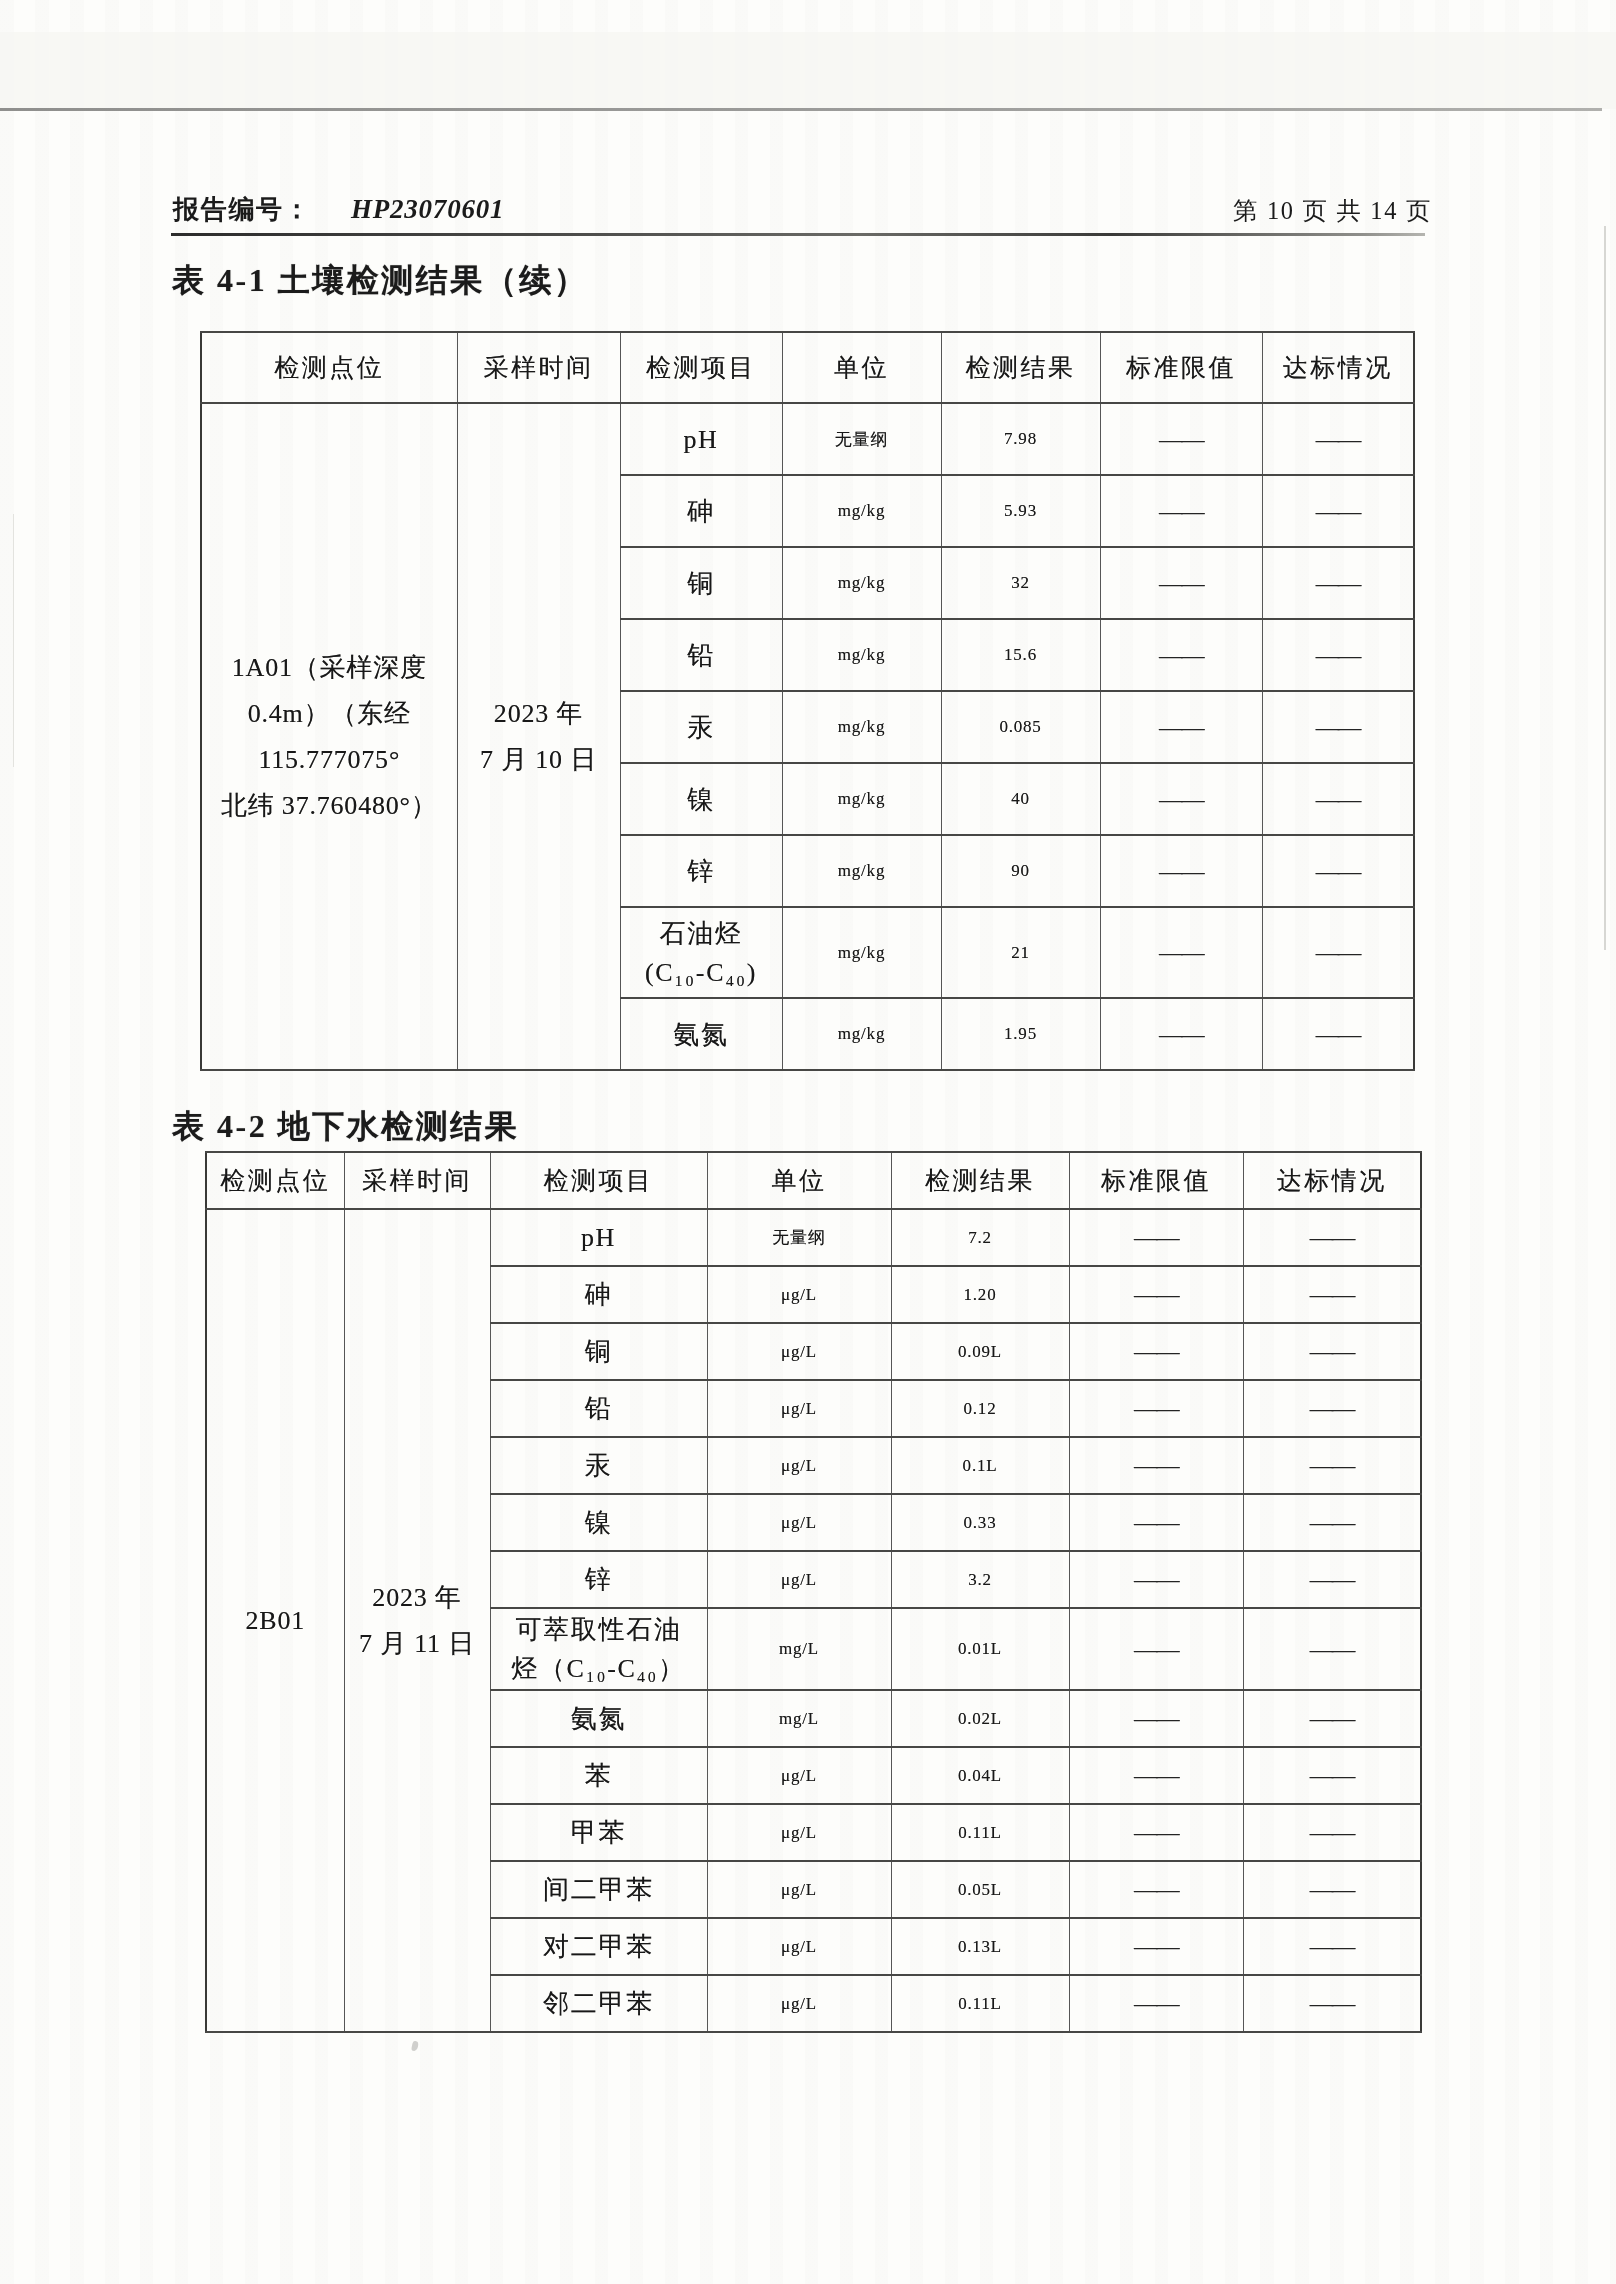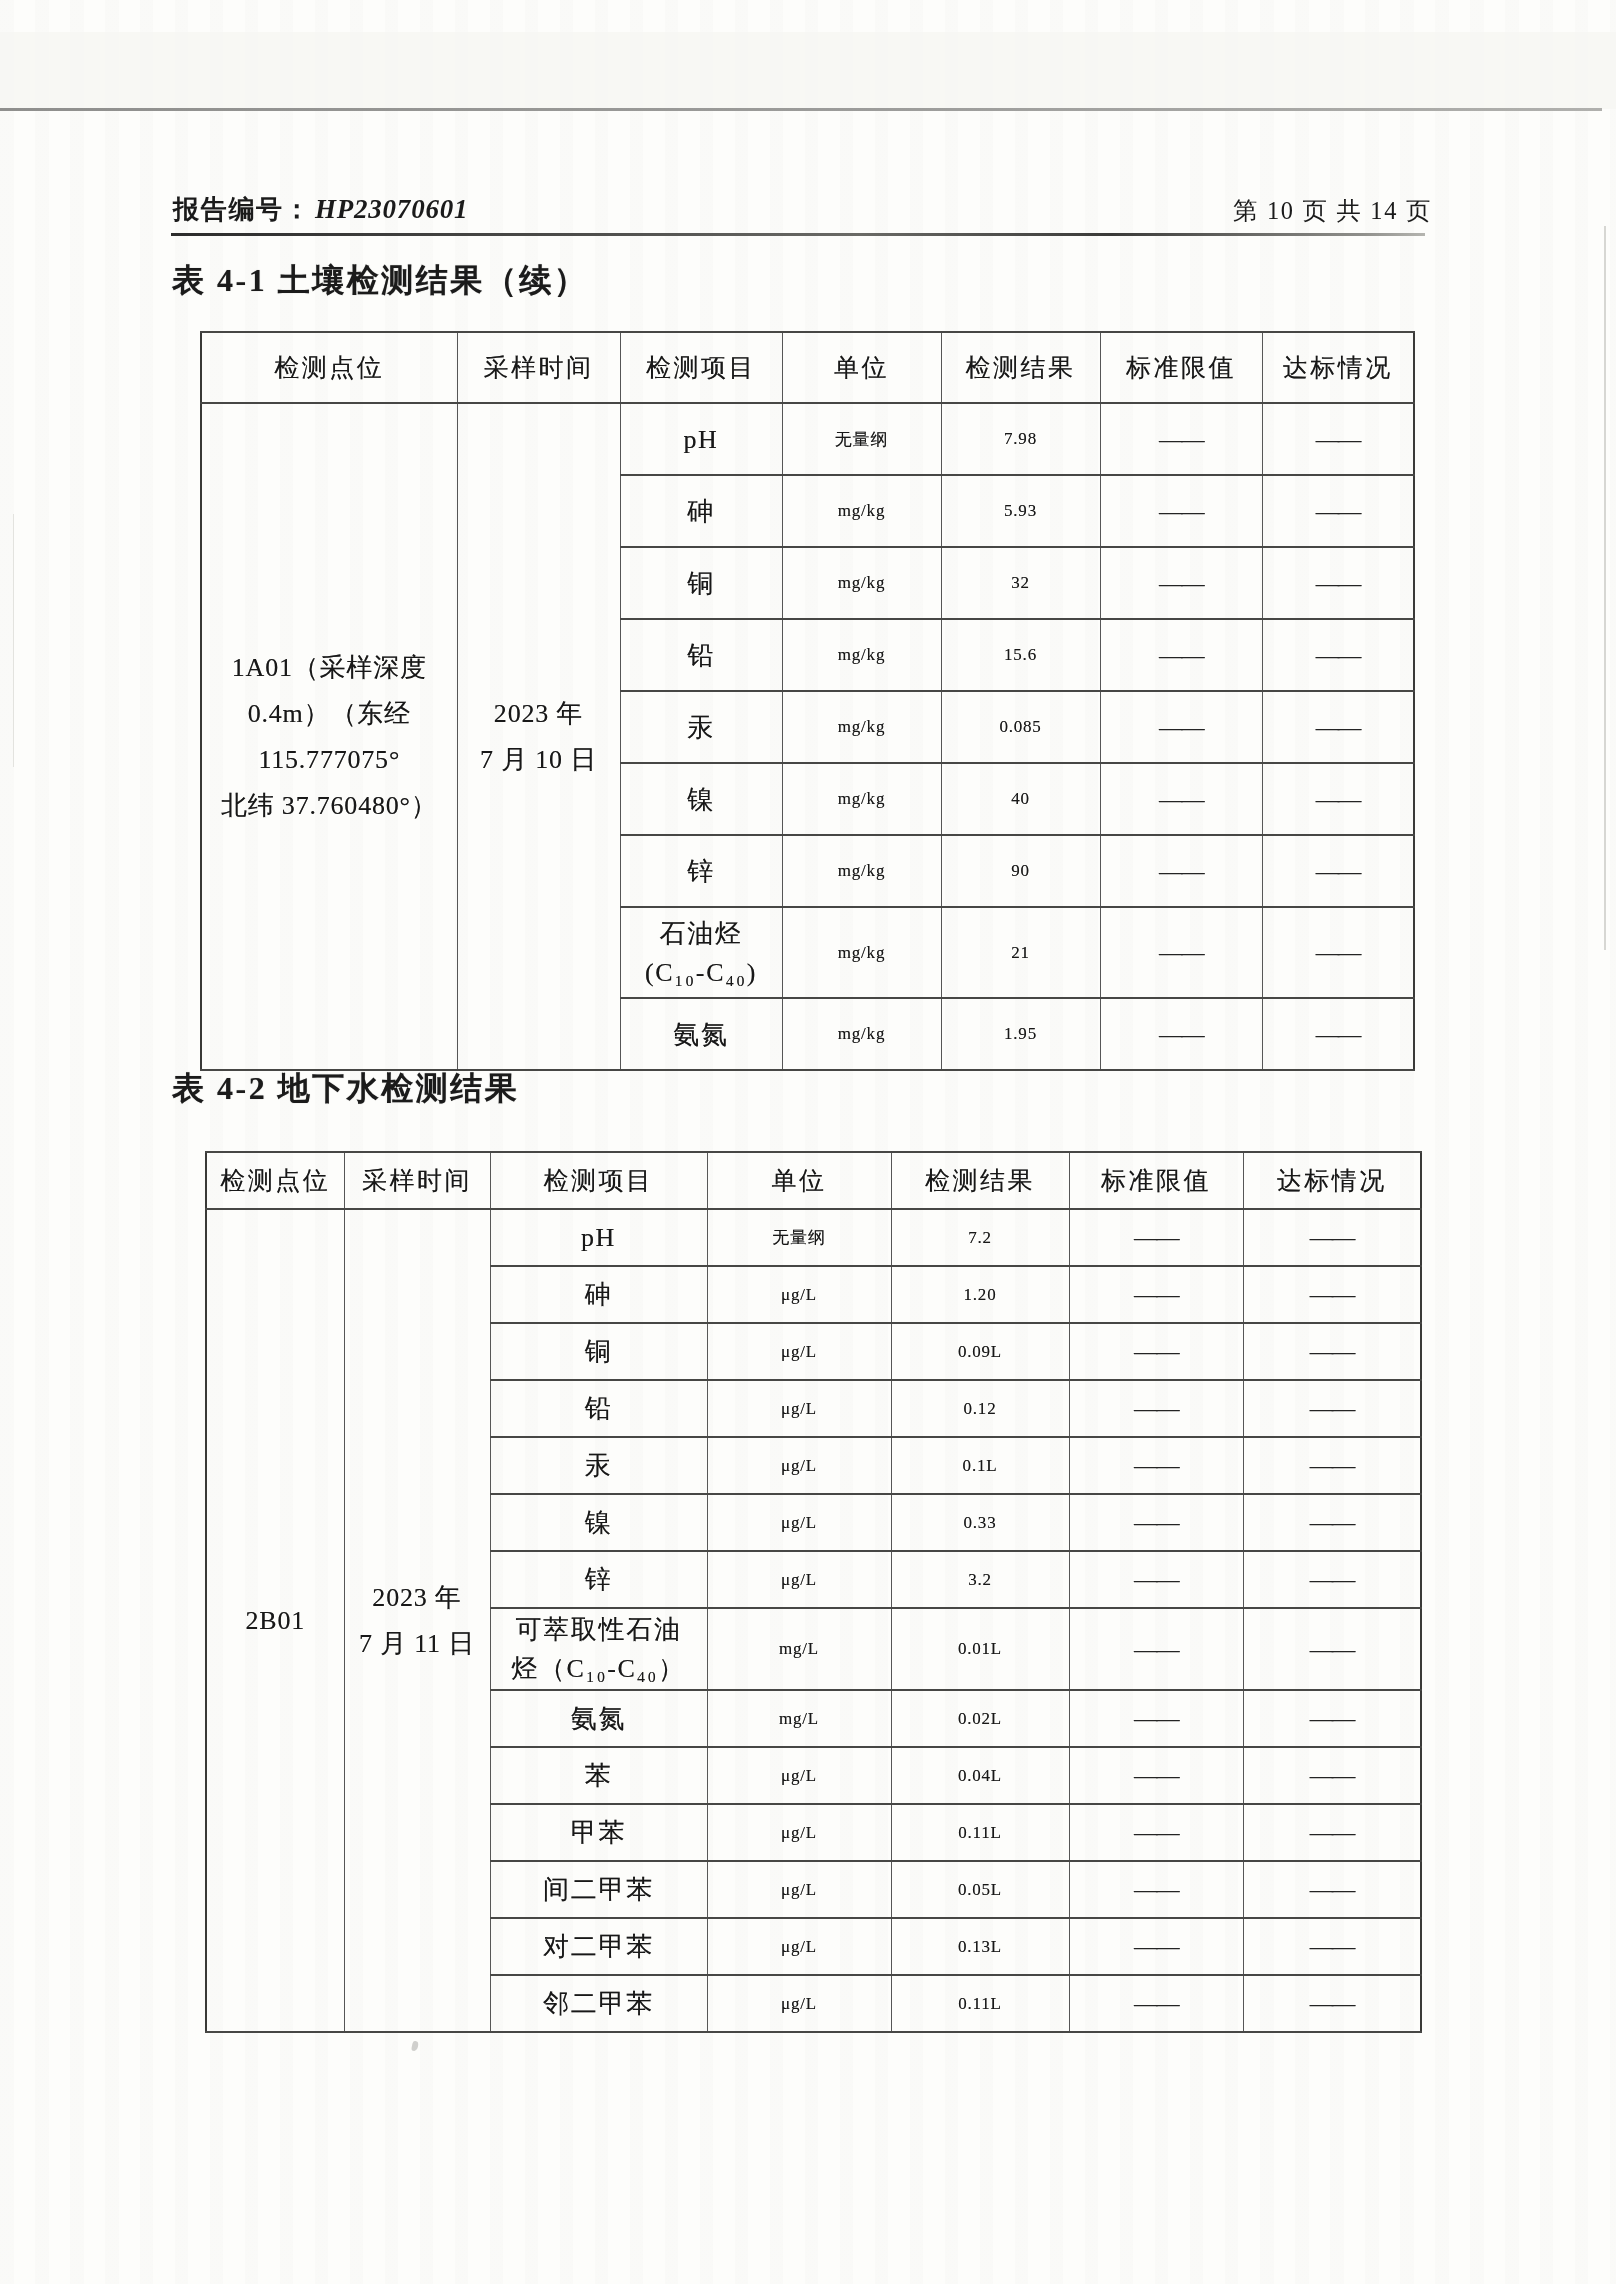--- a/index.html
+++ b/index.html
@@ -16,30 +16,30 @@
     overflow:hidden;
   }
   .top-band{position:absolute;left:0;top:32px;width:1616px;height:77px;background:#f6f6f2;opacity:.8;}
   .top-rule{position:absolute;left:0;top:108px;width:1602px;height:2.5px;
     background:linear-gradient(90deg,#8f8f8d 0%,#9c9c9a 55%,#b0b0ad 100%);}
   .edge-line-right{position:absolute;left:1604px;top:226px;width:1.7px;height:724px;background:#d7d7d3;}
   .edge-line-left{position:absolute;left:12.6px;top:514px;width:1.7px;height:253px;background:#e3e3df;}
 
   .report-line{position:absolute;left:173px;top:192px;white-space:nowrap;}
   .report-label{font-size:26px;font-weight:bold;letter-spacing:1.7px;}
-  .report-number{font-size:27px;font-weight:bold;font-style:italic;letter-spacing:0.8px;}
+  .report-number{font-size:27px;font-weight:bold;font-style:italic;letter-spacing:0.8px;margin-left:36px;}
   .page-number{position:absolute;left:1179px;top:195px;width:253px;text-align:right;
     font-size:24.4px;letter-spacing:1.7px;white-space:nowrap;}
   .header-rule{position:absolute;left:171px;top:233px;width:1254px;height:3.4px;
     background:linear-gradient(90deg,#2c2c2c 0%,#4a4a48 30%,#6a6a66 55%,#3a3a38 75%,#8f8f8b 95%,#b5b5b0 100%);}
 
   .table-title{position:absolute;font-size:32px;font-weight:bold;letter-spacing:2.5px;white-space:nowrap;
     text-shadow:0 0 0.8px rgba(20,20,20,.45);}
   #t1-title{left:172px;top:259px;}
-  #t2-title{left:172px;top:1067px;}
+  #t2-title{left:172px;top:1105px;}
 
   table{border-collapse:collapse;table-layout:fixed;position:absolute;
     font-size:25px;text-align:center;color:#181818;}
   #t1{left:200px;top:331px;width:1215px;}
   #t2{left:205px;top:1151px;width:1216px;}
   th,td{border-left:1.7px solid #565656;border-right:1.7px solid #565656;
     border-top:2.5px solid #474745;border-bottom:2.5px solid #474745;
     padding:0;vertical-align:middle;font-weight:normal;
     text-shadow:0 0 0.4px rgba(10,10,10,.5);}
   table{border:2.5px solid #3a3a38;padding-left:38px;}

